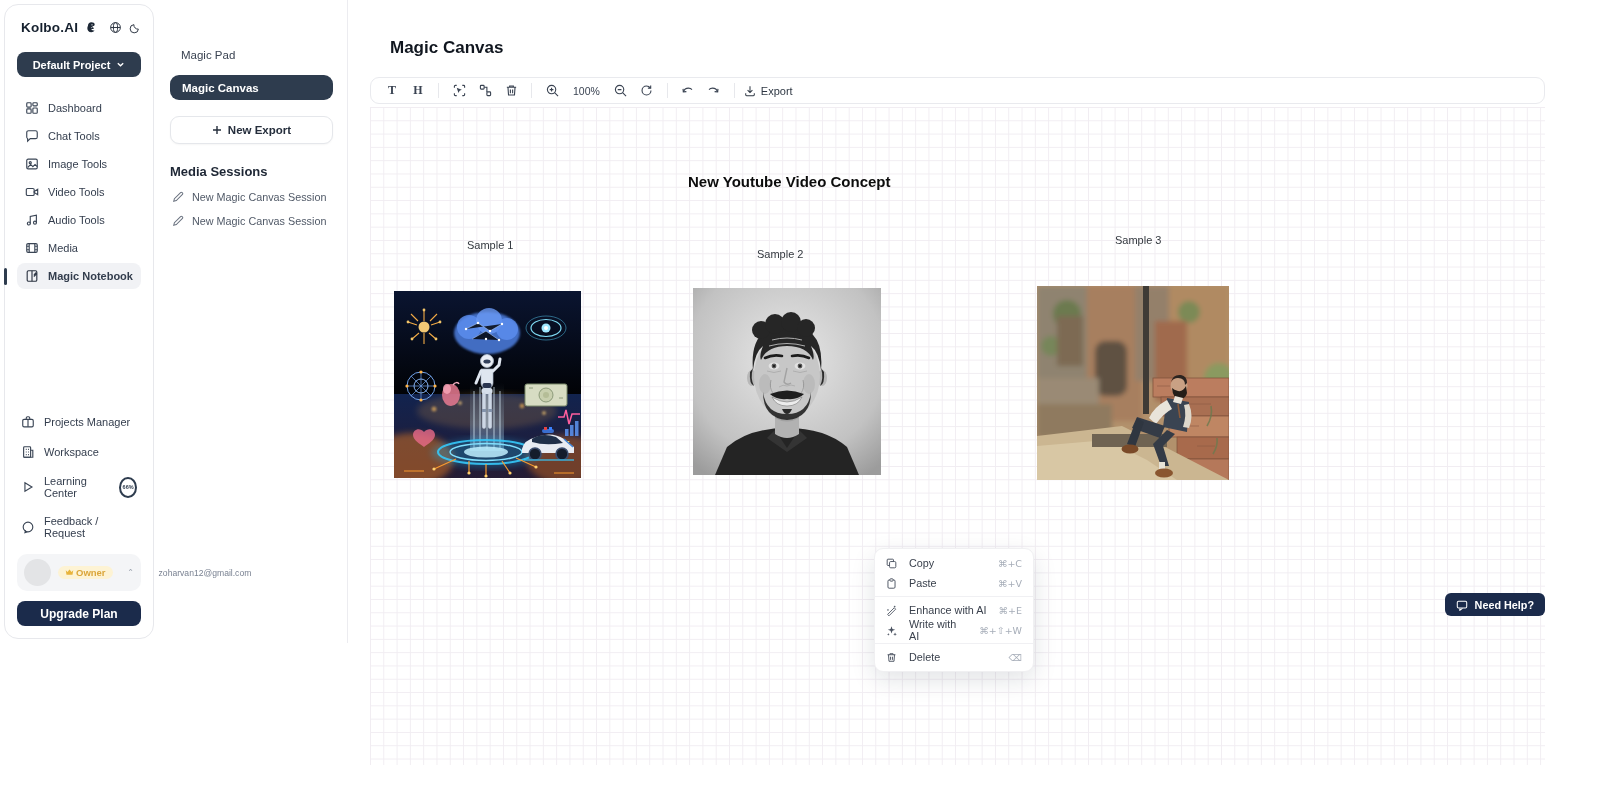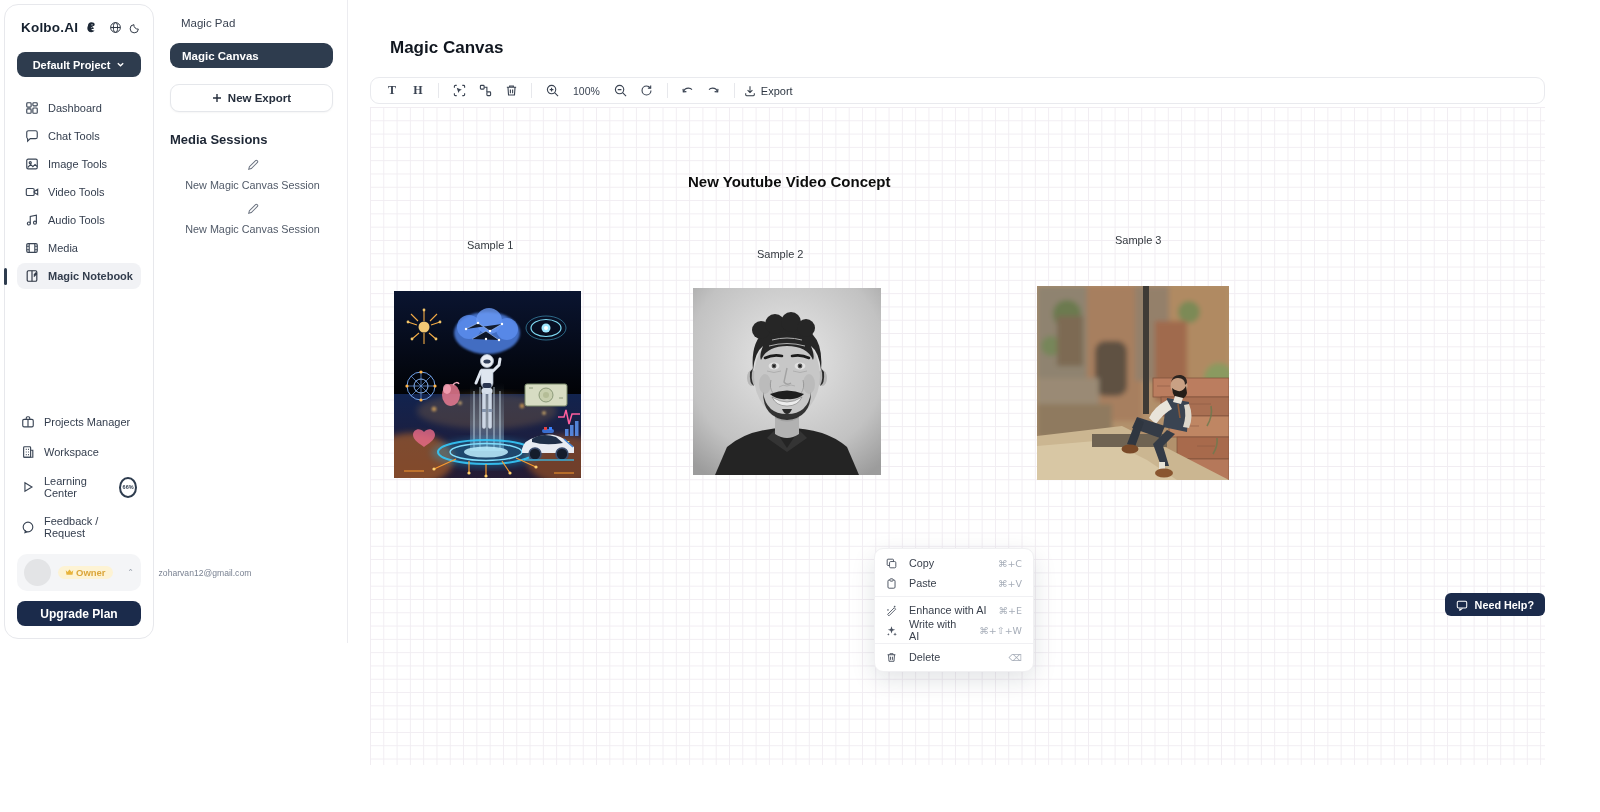--- a/index.html
+++ b/index.html
@@ -40,30 +40,30 @@
     border-radius:8px; padding:1px 7px; display:flex; align-items:center; gap:2px; }
   .role-badge svg { width:9px; height:9px; }
   .user-email { font-size:8.6px; color:#7a8292; white-space:nowrap;margin-left:44px; }
   .user-chevron { color:#9aa1ad; font-size:8px; }
   .upgrade-btn { height:25px; background:#1b2b4b; color:#fff; border:none; border-radius:8px;
     font-size:12px; font-weight:bold; cursor:pointer; font-family:inherit; }
 
   
   .session-panel { position:absolute; left:156px; top:0; bottom:0; width:192px;
     background:#fff; border-right:1px solid #ececf0; padding:12px 14px; z-index:4; }
-  .sp-item { font-size:11.5px; color:#3a4352; padding:5px 11px; cursor:pointer; }
+  .sp-item { font-size:11.5px; color:#3a4352; padding:5px 11px; cursor:pointer;margin-top:32px; }
   .sp-active { margin-top:9px; height:25px; background:#2e3c4e; color:#fff; border-radius:9px;
     font-size:11.5px; font-weight:bold; display:flex; align-items:center; padding:0 12px; cursor:pointer; }
   .new-session-btn { margin-top:16px; width:100%; height:28px; background:#fff;
     border:1px solid #e5e7eb; border-radius:9px; font-size:11.5px; font-weight:bold; color:#252e3c;
     display:flex; align-items:center; justify-content:center; gap:6px; cursor:pointer; font-family:inherit;
     box-shadow:0 1px 2px rgba(0,0,0,.04); }
   .recent-heading { margin-top:20px; font-size:13px; font-weight:bold; color:#1d2634; }
-  .session-item { margin-top:12px; display:flex; align-items:center; gap:8px;
-    font-size:10.8px; color:#515a68; cursor:pointer; padding-left:2px;flex-direction:column; }
+  .session-item { margin-top:12px; display:flex; align-items:flex-end; gap:8px;
+    font-size:10.8px; color:#515a68; cursor:pointer; padding-left:2px; }
   .session-item svg { width:12px; height:12px; color:#6b7380; }
 
   
   .main { position:absolute; left:348px; top:0; right:0; bottom:0; background:#fff; }
   .page-title { position:absolute; left:42px; top:38px; font-size:17px; font-weight:bold; color:#10161f; }
   .toolbar { position:absolute; left:22px; top:77px; width:1175px; height:27px;
     background:#fff; border:1px solid #e9eaee; border-radius:9px;
     display:flex; align-items:center; padding:0 10px; gap:4px; }
   .tb-btn { width:22px; height:21px; border:none; background:transparent; border-radius:5px;
     display:flex; align-items:center; justify-content:center; color:#3a4352; cursor:pointer; font-family:inherit; }

